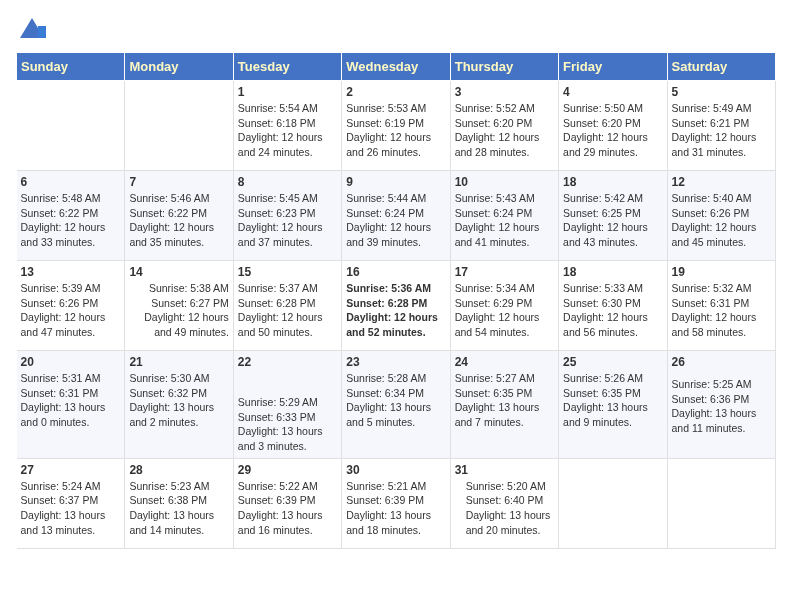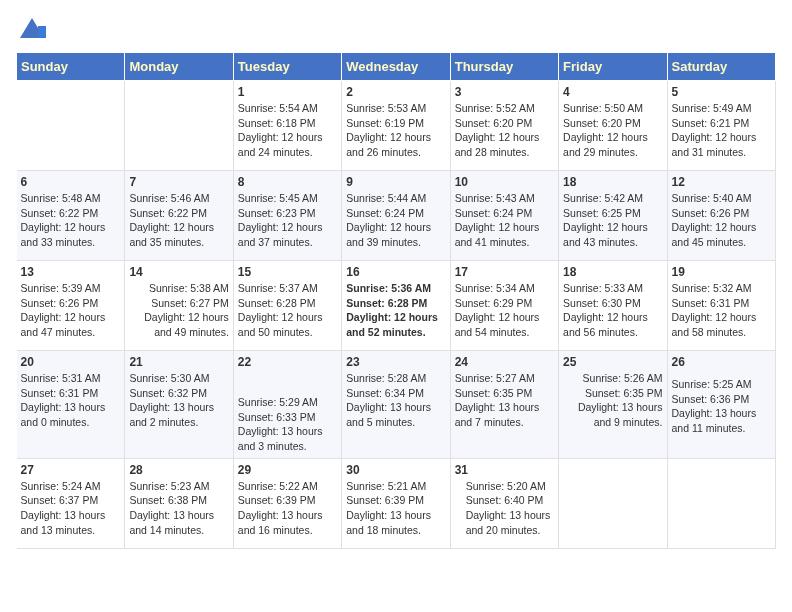--- a/index.html
+++ b/index.html
@@ -269,21 +269,21 @@
 Daylight: 13 hours and 5 minutes.</div>
         </td>
         <td>
           <span class="day-num">24</span>
           <div class="cell-content" style="white-space: pre-line;">Sunrise: 5:27 AM
 Sunset: 6:35 PM
 Daylight: 13 hours and 7 minutes.</div>
         </td>
         <td>
           <span class="day-num">25</span>
-          <div class="cell-content" style="white-space: pre-line; text-align: right;">Sunrise: 5:26 AM
+          <div class="cell-content" style="white-space: pre-line;">Sunrise: 5:26 AM
 Sunset: 6:35 PM
 Daylight: 13 hours and 9 minutes.</div>
         </td>
         <td>
           <span class="day-num">26</span>
           <div class="cell-content" style="white-space: pre-line; margin-top: 8px;">Sunrise: 5:25 AM
 Sunset: 6:36 PM
 Daylight: 13 hours and 11 minutes.</div>
         </td>
       </tr>

